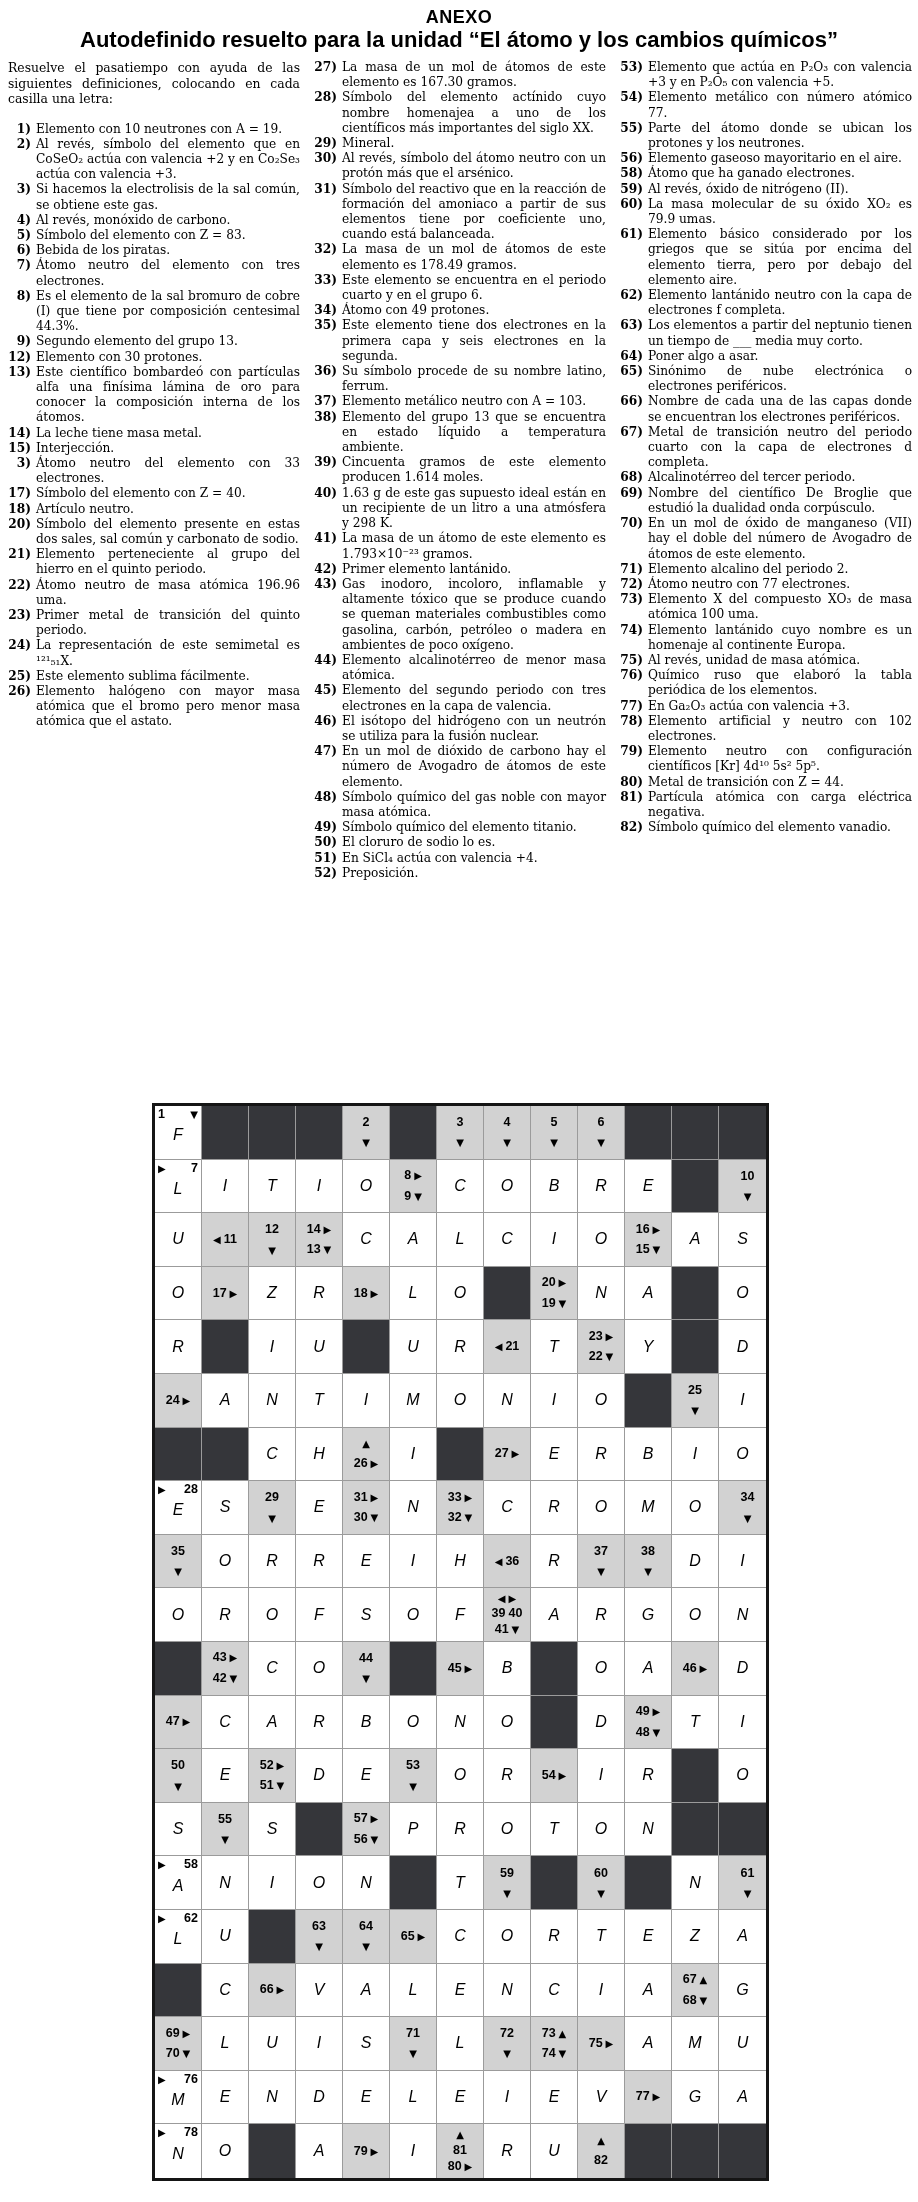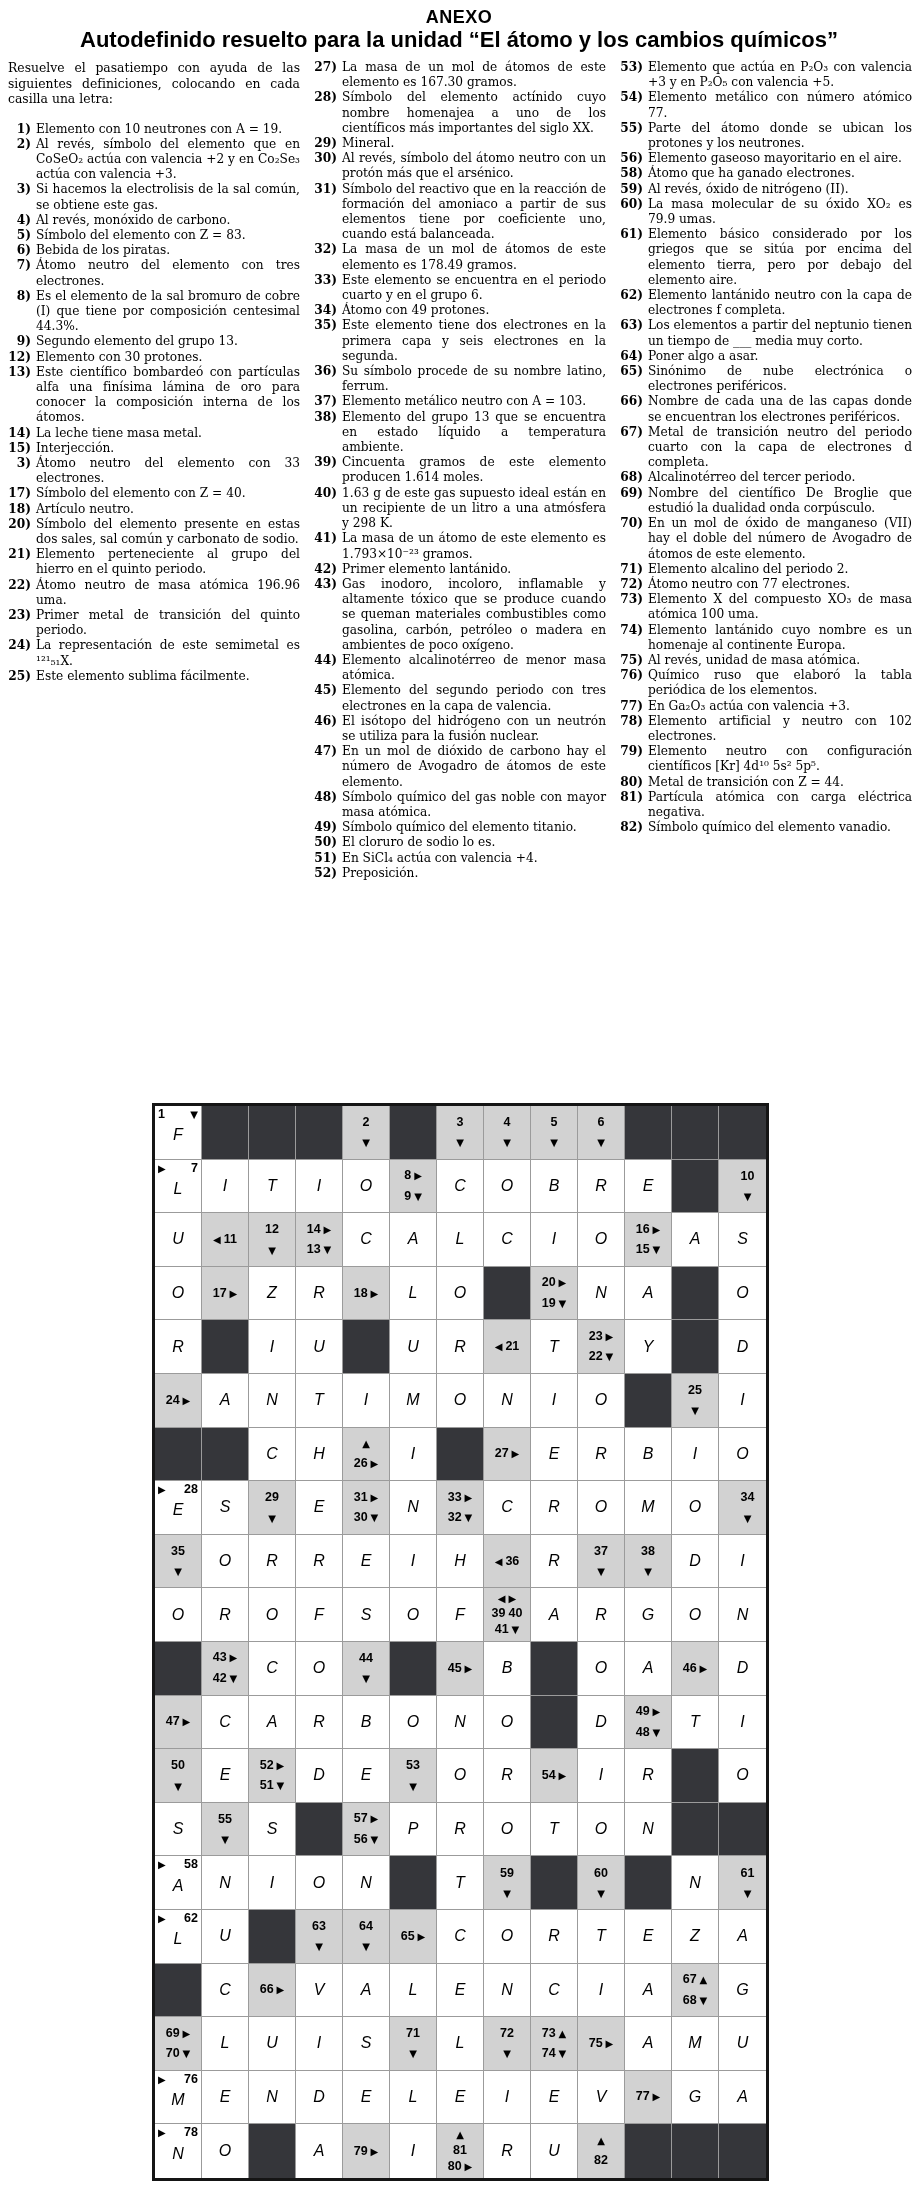--- a/index.html
+++ b/index.html
@@ -146,20 +146,24 @@
         <div class="ctext">Primer metal de transición del quinto periodo.</div>
       </div>
       <div class="clue">
         <div class="cnum">24)</div>
         <div class="ctext">La representación de este semimetal es ¹²¹₅₁X.</div>
       </div>
       <div class="clue">
         <div class="cnum">25)</div>
         <div class="ctext">Este elemento sublima fácilmente.</div>
       </div>
+      <div class="clue">
+        <div class="cnum">26)</div>
+        <div class="ctext">Elemento halógeno con mayor masa atómica que el bromo pero menor masa atómica que el astato.</div>
+      </div>
     </div>
   <div class="col">
       <div class="clue">
         <div class="cnum">27)</div>
         <div class="ctext">La masa de un mol de átomos de este elemento es 167.30 gramos.</div>
       </div>
       <div class="clue">
         <div class="cnum">28)</div>
         <div class="ctext">Símbolo del elemento actínido cuyo nombre homenajea a uno de los científicos más importantes del siglo XX.</div>
       </div>

